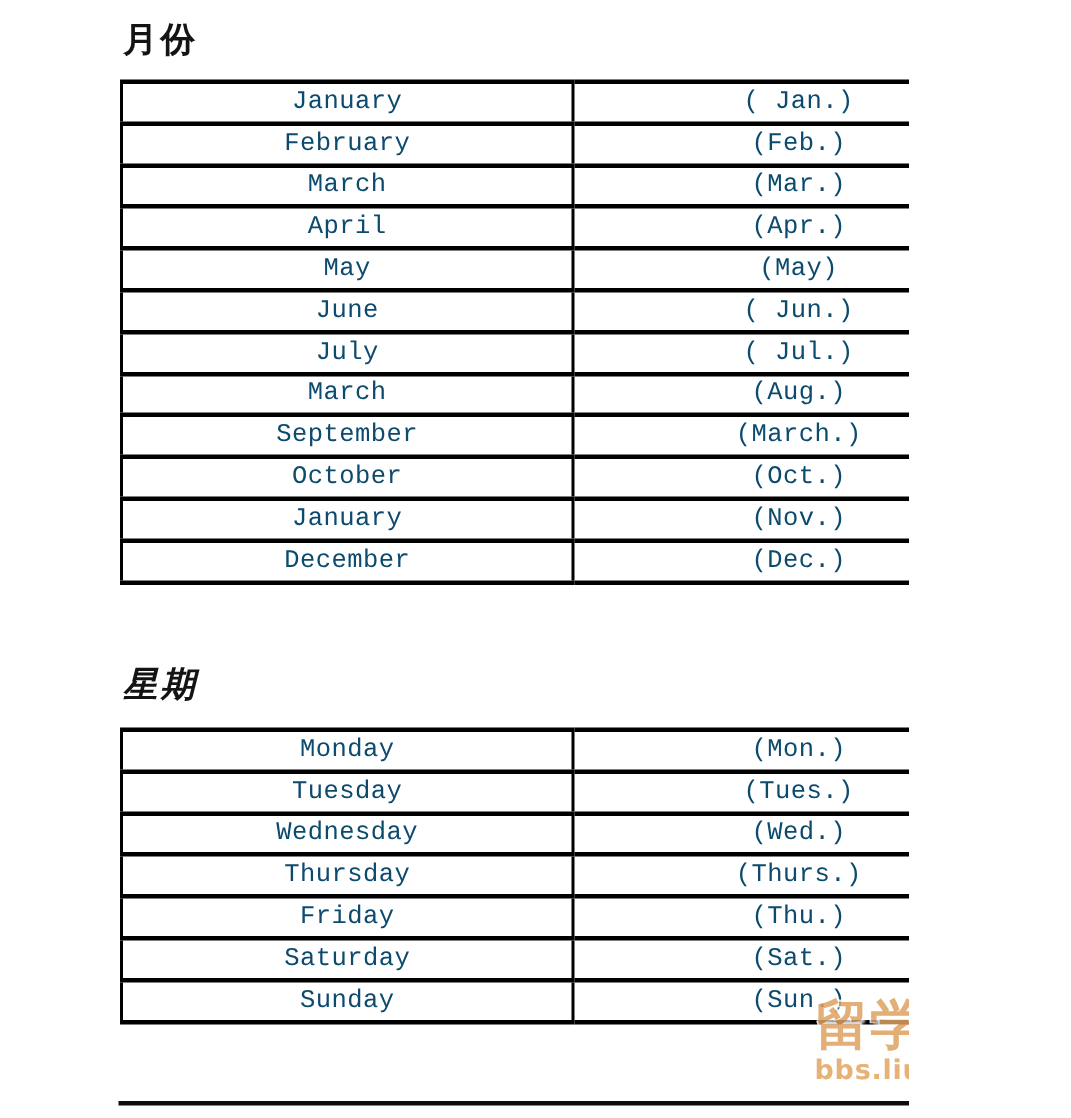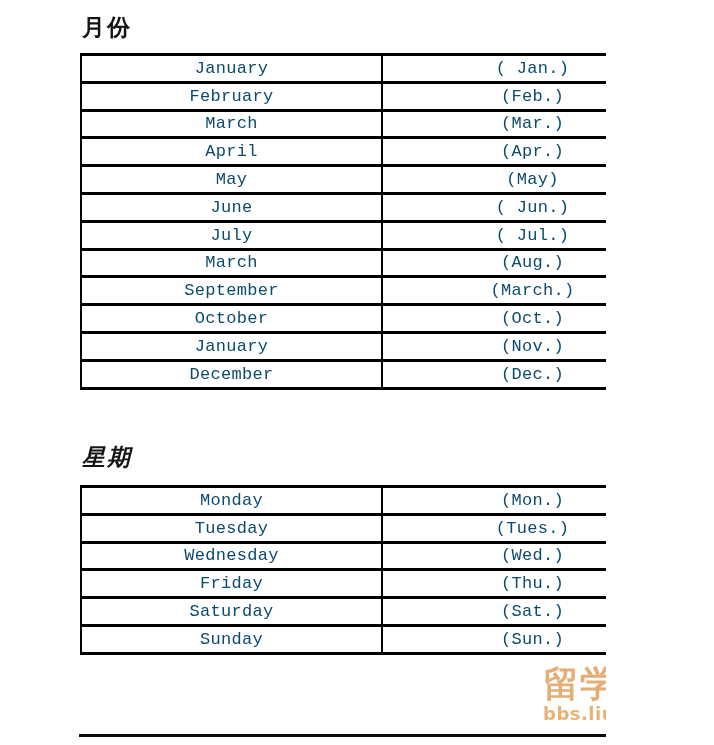--- a/index.html
+++ b/index.html
@@ -163,20 +163,24 @@
           </tr>
           <tr>
             <td>Tuesday</td>
             <td>(Tues.)</td>
           </tr>
           <tr>
             <td>Wednesday</td>
             <td>(Wed.)</td>
           </tr>
           <tr>
+            <td>Thursday</td>
+            <td>(Thurs.)</td>
+          </tr>
+          <tr>
             <td>Friday</td>
             <td>(Thu.)</td>
           </tr>
           <tr>
             <td>Saturday</td>
             <td>(Sat.)</td>
           </tr>
           <tr>
             <td>Sunday</td>
             <td>(Sun.)</td>

